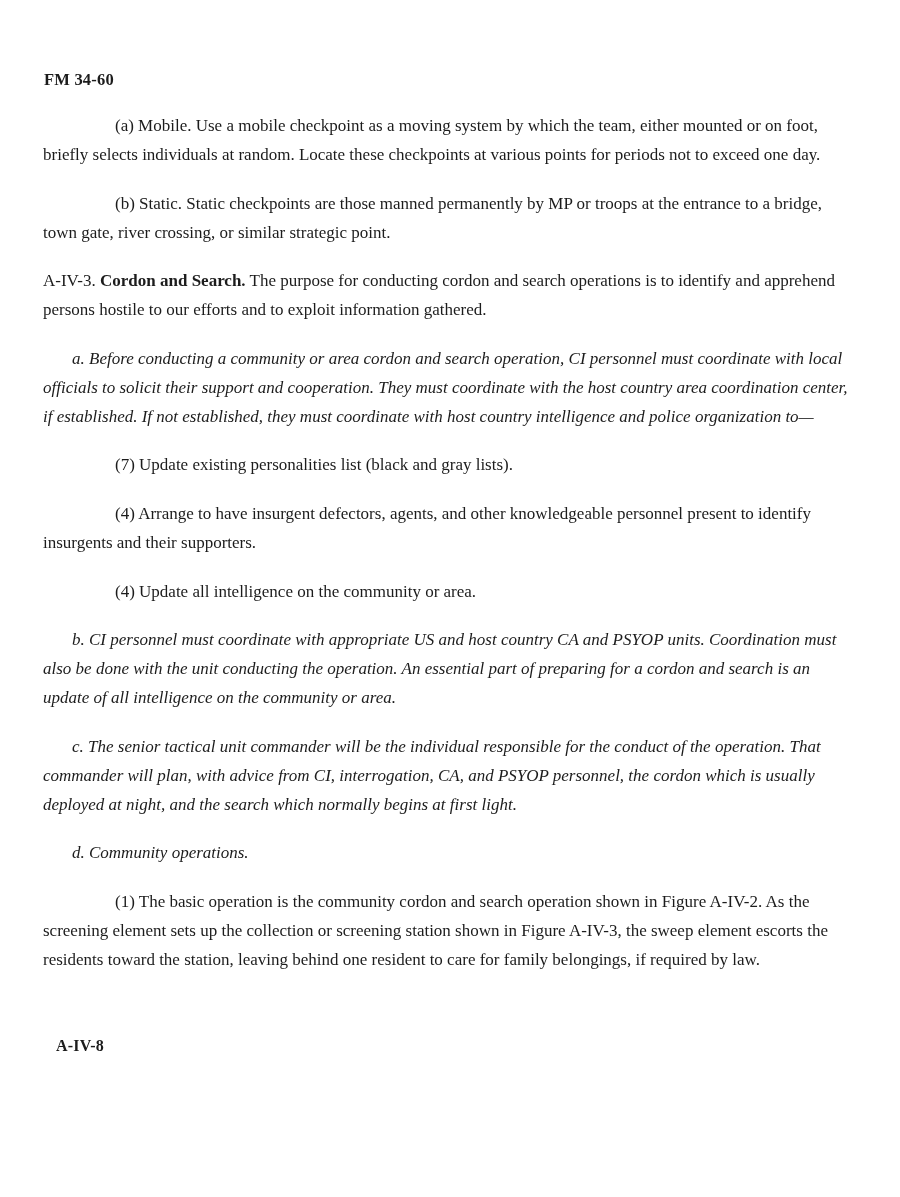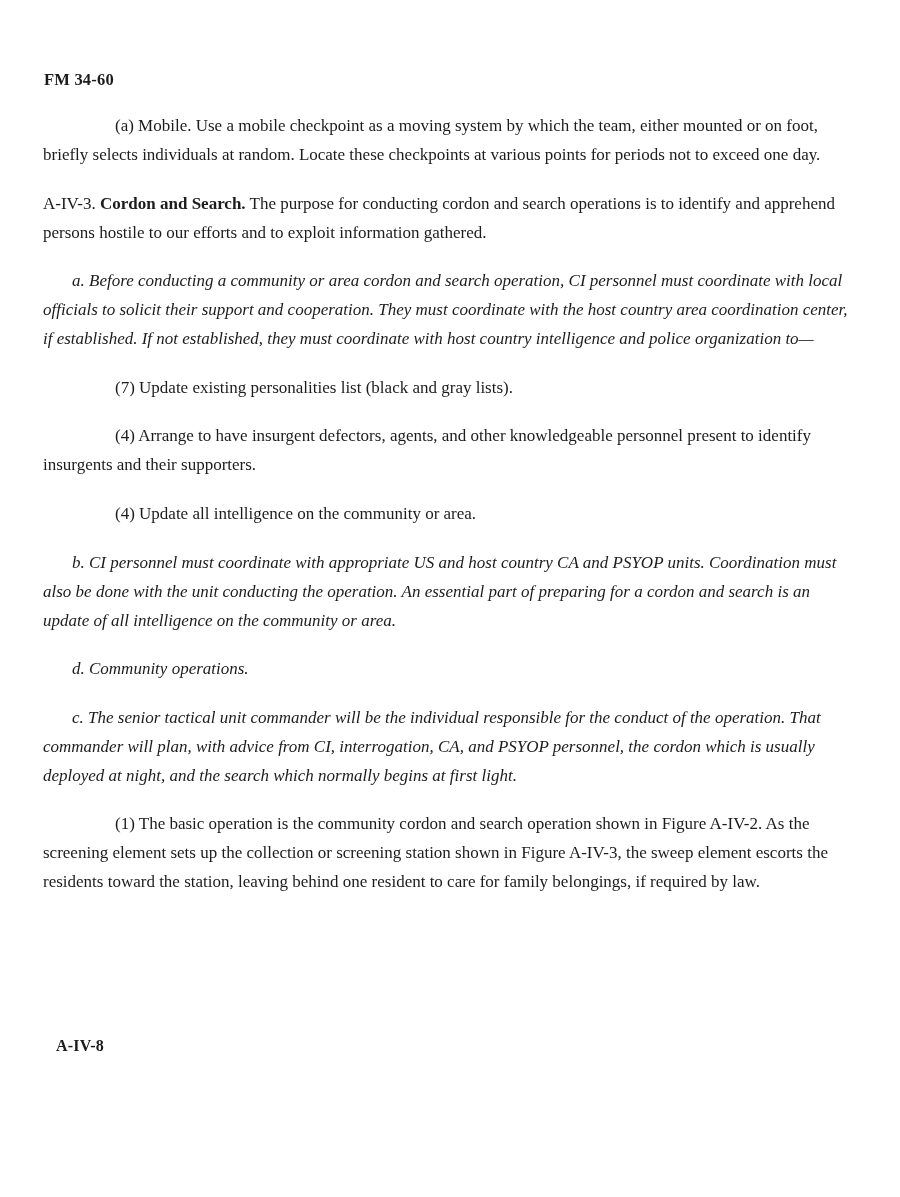--- a/index.html
+++ b/index.html
@@ -56,25 +56,26 @@
   }
 </style>
 </head>
 <body>
 
 <div class="page">
   <div class="header">FM 34-60</div>
 
   <div class="content">
       <p class="indent-num"><span>(a) Mobile. Use a mobile checkpoint as a moving system by which the team, either mounted or on foot, briefly selects individuals at random. Locate these checkpoints at various points for periods not to exceed one day.</span></p>
+      <p class="indent-num"><span>(b) Static. Static checkpoints are those manned permanently by MP or troops at the entrance to a bridge, town gate, river crossing, or similar strategic point.</span></p>
       <p class="indent-none"><span>A-IV-3. </span><span class="bold">Cordon and Search.</span><span> The purpose for conducting cordon and search operations is to identify and apprehend persons hostile to our efforts and to exploit information gathered.</span></p>
       <p class="indent-a"><span>a. Before conducting a community or area cordon and search operation, CI personnel must coordinate with local officials to solicit their support and cooperation. They must coordinate with the host country area coordination center, if established. If not established, they must coordinate with host country intelligence and police organization to—</span></p>
       <p class="indent-num"><span>(7) Update existing personalities list (black and gray lists).</span></p>
       <p class="indent-num"><span>(4) Arrange to have insurgent defectors, agents, and other knowledgeable personnel present to identify insurgents and their supporters.</span></p>
       <p class="indent-num"><span>(4) Update all intelligence on the community or area.</span></p>
       <p class="indent-a"><span>b. CI personnel must coordinate with appropriate US and host country CA and PSYOP units. Coordination must also be done with the unit conducting the operation. An essential part of preparing for a cordon and search is an update of all intelligence on the community or area.</span></p>
+      <p class="indent-a"><span>c. The senior tactical unit commander will be the individual responsible for the conduct of the operation. That commander will plan, with advice from CI, interrogation, CA, and PSYOP personnel, the cordon which is usually deployed at night, and the search which normally begins at first light.</span></p>
       <p class="indent-a"><span>d. Community operations.</span></p>
-      <p class="indent-a"><span>c. The senior tactical unit commander will be the individual responsible for the conduct of the operation. That commander will plan, with advice from CI, interrogation, CA, and PSYOP personnel, the cordon which is usually deployed at night, and the search which normally begins at first light.</span></p>
       <p class="indent-num"><span>(1) The basic operation is the community cordon and search operation shown in Figure A-IV-2. As the screening element sets up the collection or screening station shown in Figure A-IV-3, the sweep element escorts the residents toward the station, leaving behind one resident to care for family belongings, if required by law.</span></p>
     </div>
 
   <div class="footer">A-IV-8</div>
 </div>
 
 </body></html>

